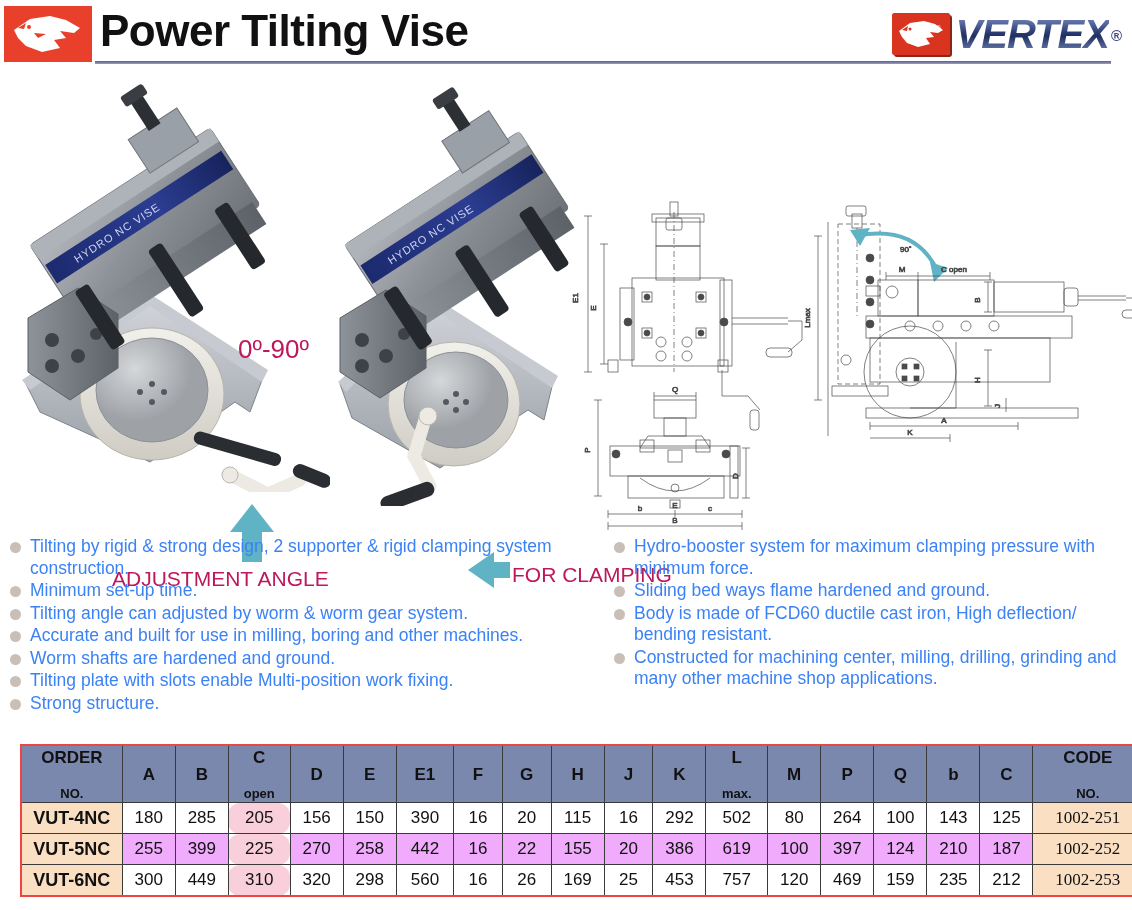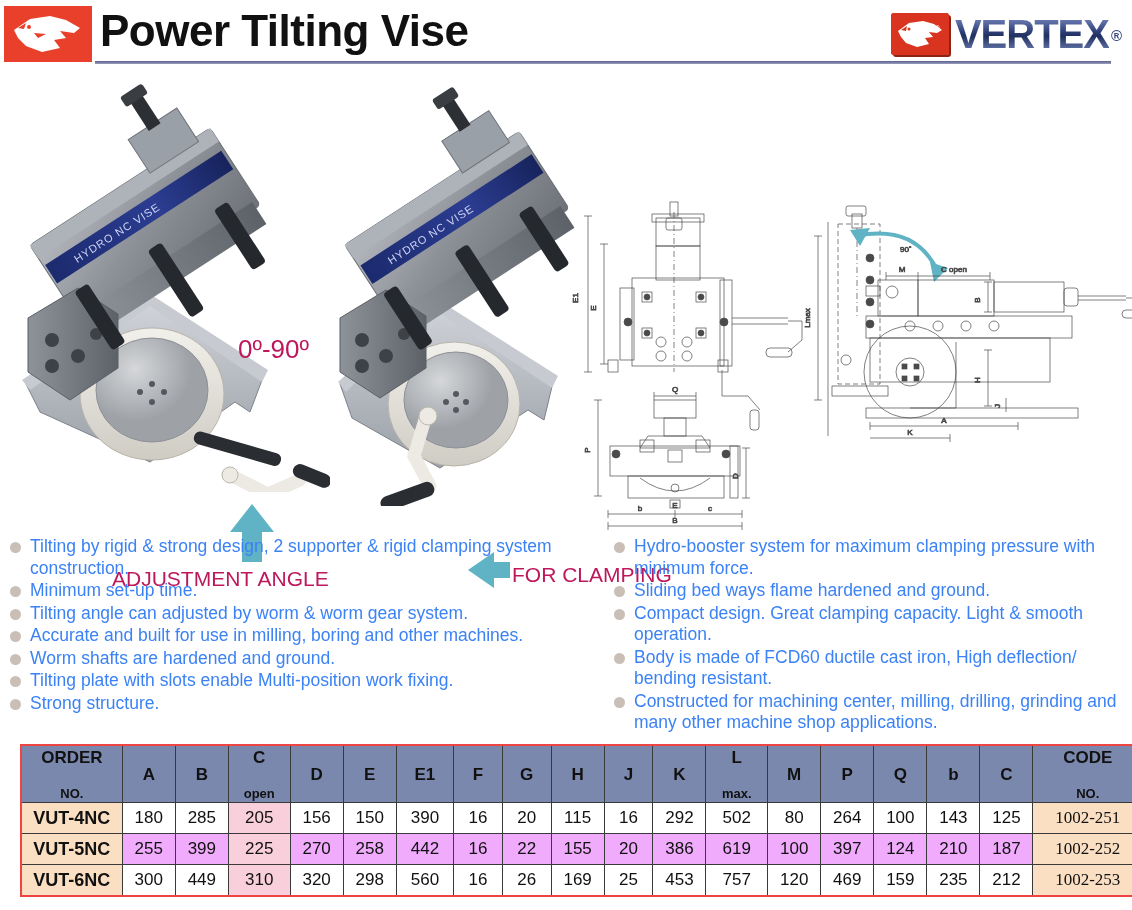--- a/index.html
+++ b/index.html
@@ -10,21 +10,21 @@
   #header{position:absolute;left:0;top:0;width:1132px;height:72px;}
   .eagle-box{position:absolute;left:4px;top:6px;width:88px;height:56px;background:#e8402a;overflow:hidden;}
   .eagle-box svg{display:block;}
   #page-title{position:absolute;left:100px;top:2px;font-size:44px;font-weight:bold;
       letter-spacing:-0.5px;line-height:58px;color:#111;}
   #title-rule{position:absolute;left:95px;top:61px;width:1016px;height:3px;
       background:linear-gradient(to bottom,#5a5f8c,#9a9ec0);}
   .brand{position:absolute;right:10px;top:8px;height:52px;display:flex;align-items:center;gap:6px;}
   .brand-eagle{width:58px;height:42px;background:linear-gradient(135deg,#e8402a,#c22d1c);
       border-radius:3px;position:relative;box-shadow:2px 2px 0 #8d2415;overflow:hidden;}
-  .brand-word{font-size:40px;font-weight:bold;letter-spacing:-1px;
+  .brand-word{font-size:40px;font-weight:bold;font-style:italic;letter-spacing:-1px;
       background:linear-gradient(180deg,#8f9fd4 0%,#2e3f78 45%,#20305f 55%,#7f90c8 100%);
       -webkit-background-clip:text;background-clip:text;color:transparent;
       text-shadow:0 0 0 rgba(0,0,0,0);}
   .brand-r{font-size:15px;color:#3b4a80;vertical-align:super;margin-left:2px;font-weight:bold;}
 
   
   #photos{position:absolute;left:0;top:72px;width:1132px;height:455px;}
   .photo{position:absolute;}
   .ann{position:absolute;font-size:21px;color:#be185d;white-space:nowrap;}
   #ann-angle-range{left:238px;top:262px;font-size:26px;}
@@ -48,21 +48,21 @@
   #spec-table{position:absolute;left:20px;top:744px;width:1124px;border-collapse:collapse;
       border:2px solid #ef4444;}
   #spec-table th,#spec-table td{border:1px solid #3a3a3a;text-align:center;
       font-size:17px;color:#111;padding:0;}
   #spec-table thead th{background:#7b88ad;font-weight:bold;height:56px;line-height:19px;}
   #spec-table thead th .sub{display:block;font-size:13px;font-weight:bold;line-height:14px;margin-top:20px;}
   #spec-table tbody td{height:30px;background:#fff;}
   #spec-table tbody tr.alt td{background:#f0abfc;}
   #spec-table tbody td.order{background:#fbdfc3;font-weight:bold;font-size:18px;text-align:center;}
   #spec-table tbody tr.alt td.order{background:#fbdfc3;}
-  #spec-table tbody td.copen{background:#f9cfdb;}
+  #spec-table tbody td.copen{background:#f9cfdb;border-radius:12px;}
   #spec-table tbody tr.alt td.copen{background:#f9cfdb;}
   #spec-table tbody td.code{background:#fbdfc3;font-family:Liberation Serif, serif;}
   #spec-table tbody tr.alt td.code{background:#fbdfc3;}
 
   
   #drawings{position:absolute;left:570px;top:128px;width:562px;height:345px;}
   .dlabel{font-size:8px;fill:#333;font-family:"Liberation Sans",sans-serif;}
 </style>
 </head>
 <body>
@@ -390,23 +390,20 @@
     <span>Strong structure.</span></div>
 </div>
 
 <div class="bullets" id="bullets-right">
   <div class="bullet-item">
     <span class="bullet-dot"></span>
     <span>Hydro-booster system for maximum clamping pressure with minimum force.</span></div>
   <div class="bullet-item">
     <span class="bullet-dot"></span>
     <span>Sliding bed ways flame hardened and ground.</span></div>
-  <div class="bullet-item">
-    <span class="bullet-dot"></span>
-    <span>Compact design. Great clamping capacity. Light &amp; smooth operation.</span></div>
   <div class="bullet-item">
     <span class="bullet-dot"></span>
     <span>Body is made of FCD60 ductile cast iron, High deflection/ bending resistant.</span></div>
   <div class="bullet-item">
     <span class="bullet-dot"></span>
     <span>Constructed for machining center, milling, drilling, grinding and many other machine shop applications.</span></div>
 </div>
 
 <table id="spec-table">
   <thead>

